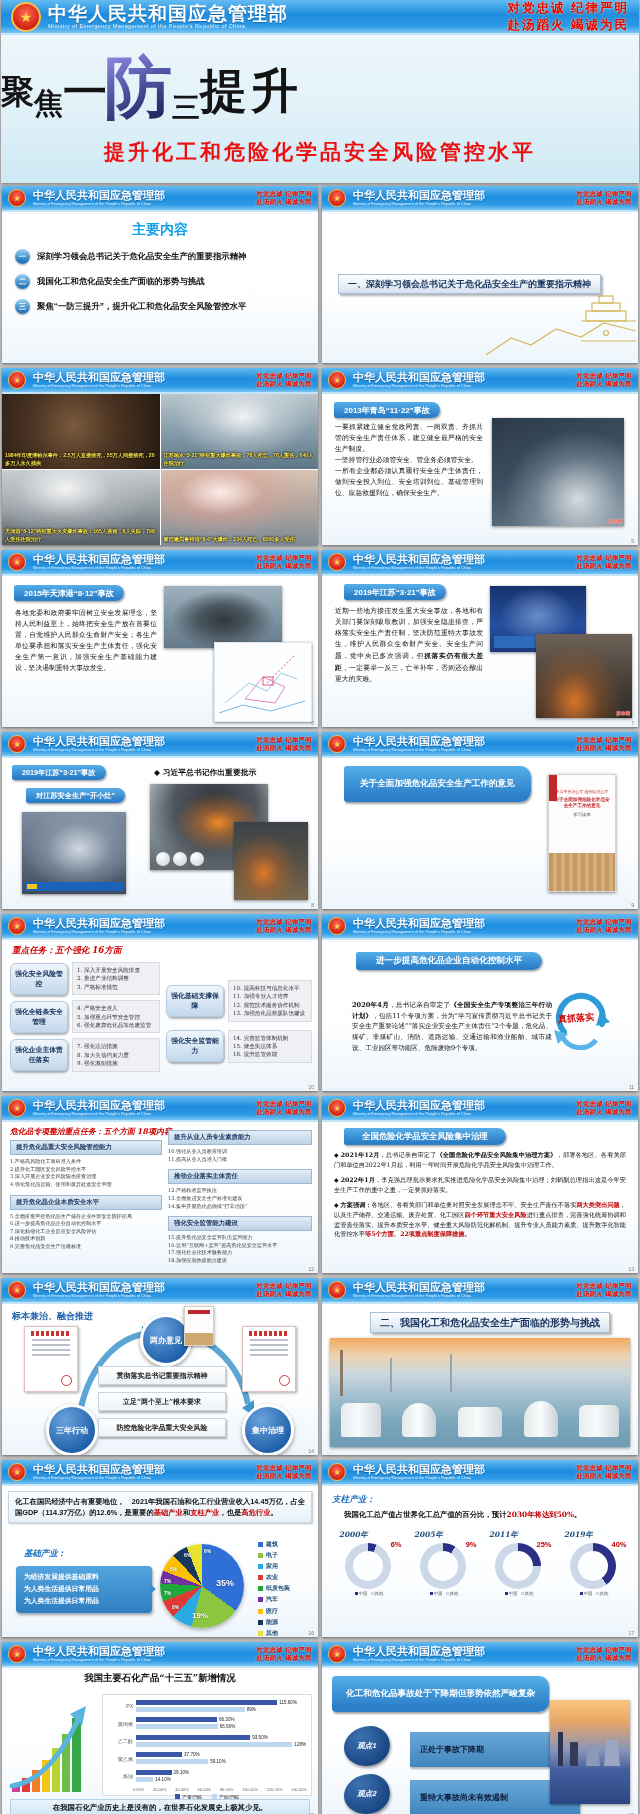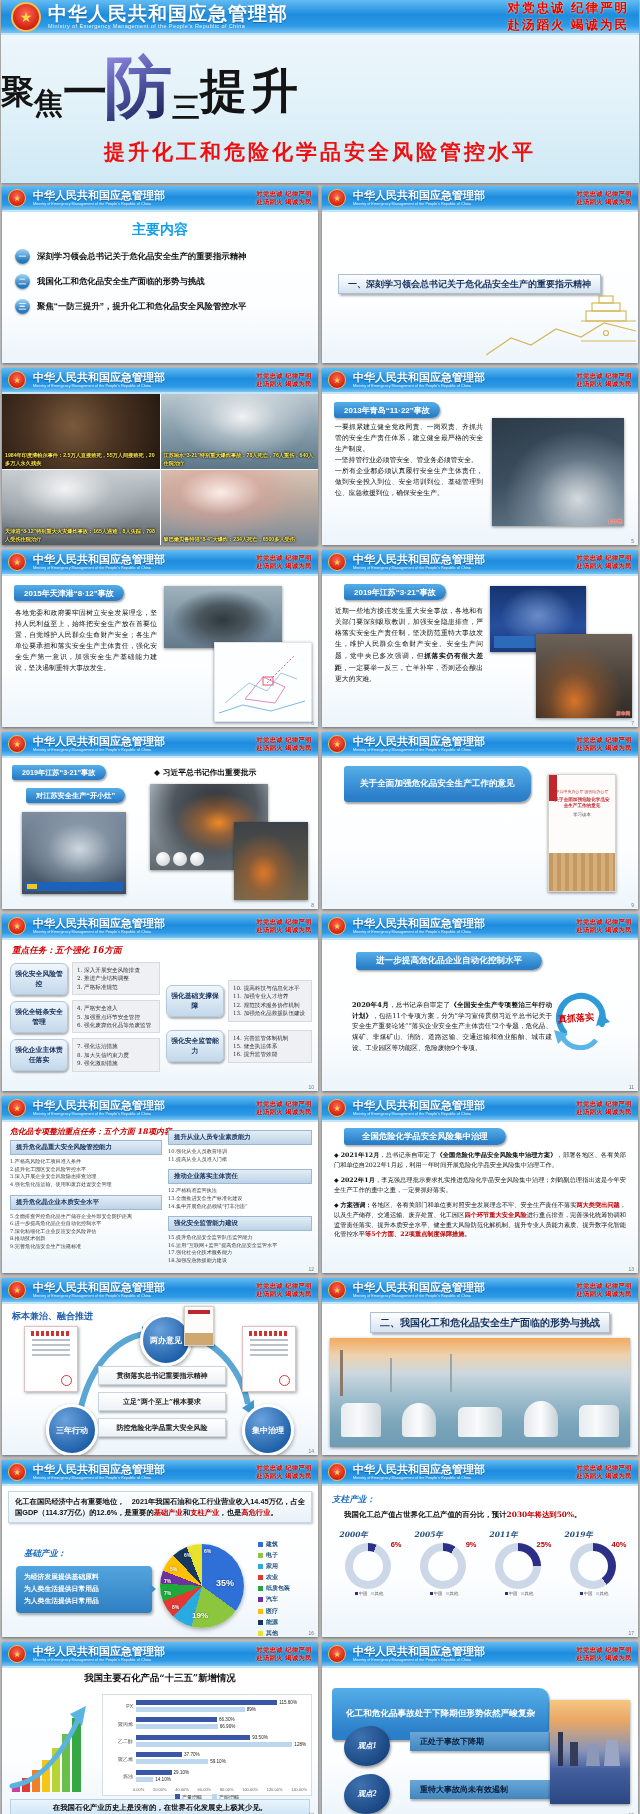--- a/index.html
+++ b/index.html
@@ -111,22 +111,22 @@
   .bar-row{display:flex;align-items:center;margin-bottom:3.5px;}
   .bar-cat{width:26px;text-align:right;font-size:5px;color:#555;padding-right:3px;flex:none;}
   .bar-zone{flex:1;position:relative;}
   .bar-line{display:flex;align-items:center;height:6px;margin-bottom:1px;}
   .bar{height:5px;}
   .bar-v{font-size:4.6px;color:#222;margin-left:2px;white-space:nowrap;}
   .x-ticks{display:flex;justify-content:space-between;font-size:4px;color:#666;margin:2px 0 0 26px;}
   .q-footer{position:absolute;left:8px;right:8px;bottom:3px;background:linear-gradient(180deg,#eaf4fc,#cfe6f6);border:1px solid #b5d4ea;color:#111;font-weight:bold;font-size:7.4px;text-align:center;padding:2.5px 0;font-family:"DejaVu Serif",serif;}
 
   
-  .blob{width:46px;height:40px;background:radial-gradient(circle at 35% 28%,#3e72b0,#16427e 80%);border-radius:58% 42% 52% 48%/55% 48% 52% 45%;color:#fff;font-size:7.5px;font-weight:bold;font-style:italic;display:flex;align-items:center;justify-content:center;box-shadow:1px 2px 3px rgba(0,0,0,.4);font-family:Liberation Serif, serif;}
-  .pt-bar{background:linear-gradient(180deg,#6aa7d8,#4186be);color:#0b1c3a;font-weight:bold;font-family:Liberation Mono, monospace;font-size:8px;padding:4px 10px;width:150px;box-shadow:1px 1.5px 2px rgba(0,0,0,.3);}
+  .blob{width:46px;height:40px;background:radial-gradient(circle at 35% 28%,#3e72b0,#16427e 80%);border-radius:58% 42% 52% 48%/55% 48% 52% 45%;color:#fff;font-size:7.5px;font-weight:bold;font-style:italic;display:flex;align-items:center;justify-content:center;box-shadow:1px 2px 3px rgba(0,0,0,.4);font-family:Liberation Mono, monospace;}
+  .pt-bar{background:linear-gradient(180deg,#6aa7d8,#4186be);color:#0b1c3a;font-weight:bold;font-family:Liberation Mono, monospace;font-size:8px;padding:12px 10px;width:150px;box-shadow:1px 1.5px 2px rgba(0,0,0,.3);}
 </style>
 </head>
 <body>
 
 <div class="page">
 
   <div class="hero">
     <div class="hd">
       <span class="emblem">★</span>
       <div class="hd-main">
@@ -861,21 +861,21 @@
         <div class="hd-main">
             <div class="hd-title">中华人民共和国应急管理部</div>
             <div class="hd-en">Ministry of Emergency Management of the People's Republic of China</div>
           </div>
         <div class="hd-slogan">
             <div>对党忠诚 纪律严明</div>
             <div>赴汤蹈火 竭诚为民</div>
           </div>
       </div>
       <div class="sb">
-        <span class="badge" style="position:absolute;left:10px;top:20px;font-size:8.6px;padding:20px 14px;border-radius:4px 10px 10px 4px;">化工和危化品事故处于下降期但形势依然严峻复杂</span>
+        <span class="badge" style="position:absolute;left:10px;top:8px;font-size:8.6px;padding:12px 14px;border-radius:4px 10px 10px 4px;">化工和危化品事故处于下降期但形势依然严峻复杂</span>
         <div class="blob" style="position:absolute;left:22px;top:58px;">观点1</div>
         <div class="pt-bar" style="position:absolute;left:88px;top:64px;">正处于事故下降期</div>
         <div class="blob" style="position:absolute;left:22px;top:106px;">观点2</div>
         <div class="pt-bar" style="position:absolute;left:88px;top:112px;">重特大事故尚未有效遏制</div>
         <div class="photo" style="left:228px;top:32px;width:80px;height:104px;background:linear-gradient(180deg,#f7c680 0%,#e8a765 20%,#8a95b8 48%,#34549a 72%,#24407e 100%);">
           <div style="position:absolute;left:8px;bottom:38px;width:5px;height:34px;background:#2c3450;"></div>
           <div style="position:absolute;left:20px;bottom:38px;width:8px;height:24px;background:#343c58;"></div>
           <div style="position:absolute;right:10px;bottom:38px;width:16px;height:26px;background:#9aa6c4;clip-path:polygon(15% 0,85% 0,100% 100%,0 100%);"></div>
           <div style="position:absolute;right:30px;bottom:38px;width:14px;height:22px;background:#8c98b8;clip-path:polygon(15% 0,85% 0,100% 100%,0 100%);"></div>
           <div style="position:absolute;left:0;right:0;bottom:0;height:36px;background:linear-gradient(180deg,#46609e,#2c4884);opacity:.9;"></div>

